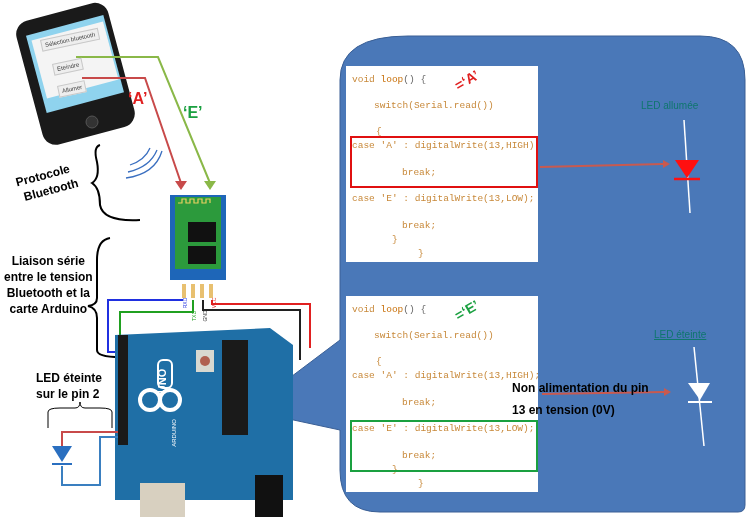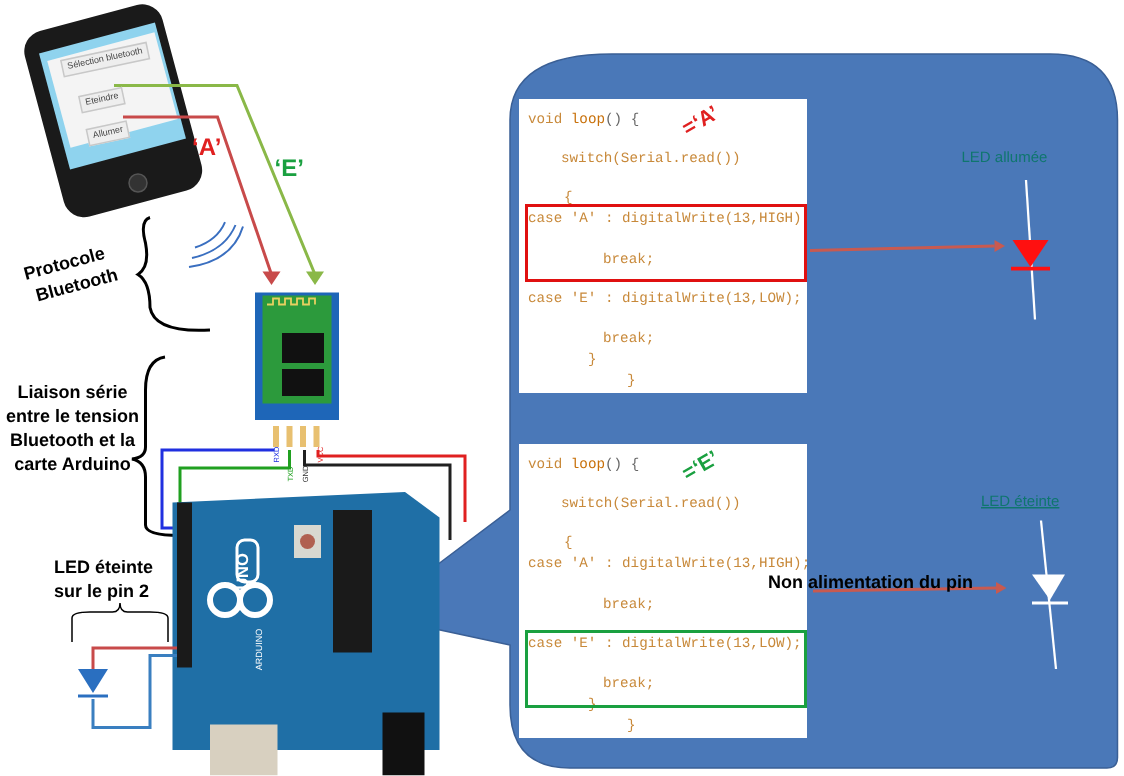--- a/index.html
+++ b/index.html
@@ -148,20 +148,21 @@
   <div class="abs" style="left:108px;top:6px;font-size:14px;font-weight:bold;color:#1aa040;font-family:'Liberation Sans',sans-serif;transform:rotate(-30deg);">=‘E’</div>
 </div>
 
 <div class="led-title" style="left:641px;top:100px;">LED allumée</div>
 <div class="lbl" style="left:544px;top:147px;line-height:22px;">
 </div>
 
 <div class="led-title" style="left:654px;top:329px;text-decoration:underline;">LED éteinte</div>
 <div class="lbl" style="left:512px;top:377px;line-height:22px;">
   <div>Non alimentation du pin</div>
+  <div>13 en tension (0V)</div>
 </div>
 
 <div class="abs" style="left:180px;top:300px;font-size:5px;color:#2030e0;transform:rotate(-90deg);">RXD</div>
 <div class="abs" style="left:189px;top:313px;font-size:5px;color:#20a020;transform:rotate(-90deg);">TXD</div>
 <div class="abs" style="left:199px;top:313px;font-size:5px;color:#333;transform:rotate(-90deg);">GND</div>
 <div class="abs" style="left:209px;top:300px;font-size:5px;color:#e02020;transform:rotate(-90deg);">VCC</div>
 
 <div class="abs" style="left:150px;top:375px;font-size:11px;font-weight:bold;color:#fff;transform:rotate(-90deg);">UNO</div>
 <div class="abs" style="left:160px;top:430px;font-size:6px;color:#fff;transform:rotate(-90deg);">ARDUINO</div>
 

